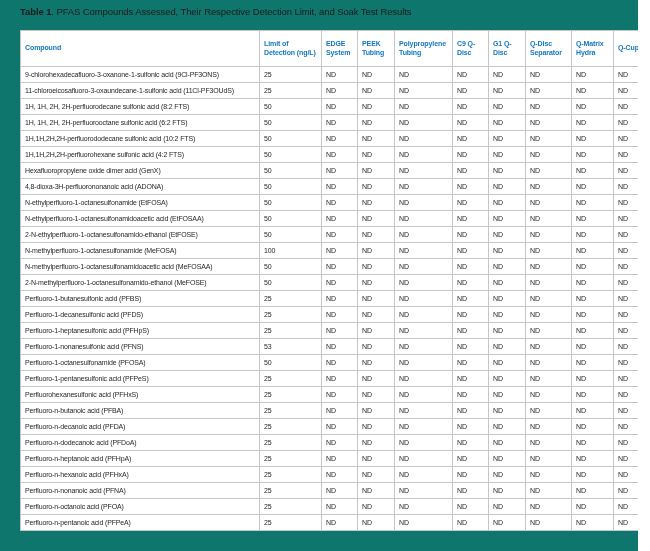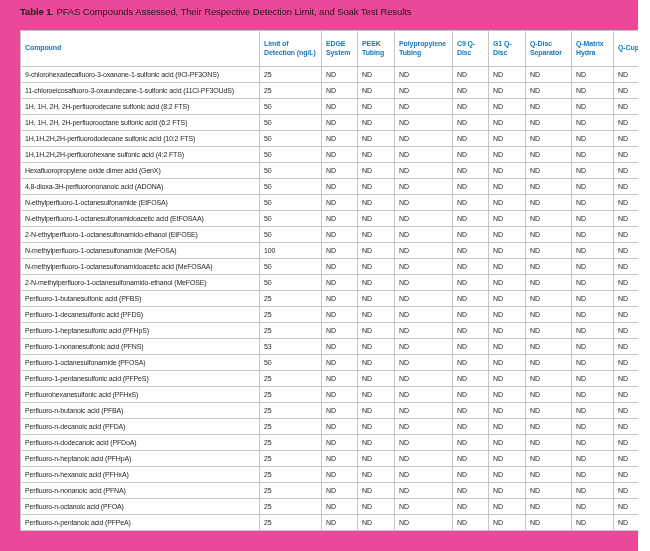--- a/index.html
+++ b/index.html
@@ -1,20 +1,20 @@
 <!DOCTYPE html>
 <html style="--accent: #1478bd;"><head>
 <meta charset="utf-8">
 <style>
   * { margin:0; padding:0; box-sizing:border-box; }
   html,body { background:#ffffff; }
   .page {
     position:relative;
     width:638px; height:551px;
-    background:#ec4899;
+    background:#0f766e;
     font-family:"Liberation Sans", sans-serif;
     overflow:hidden;
   }
   .table-caption {
     position:absolute;
     left:20px; top:6px;
     font-size:9.5px;
     color:#1b1b1b;
     letter-spacing:-0.1px;
     white-space:nowrap;

